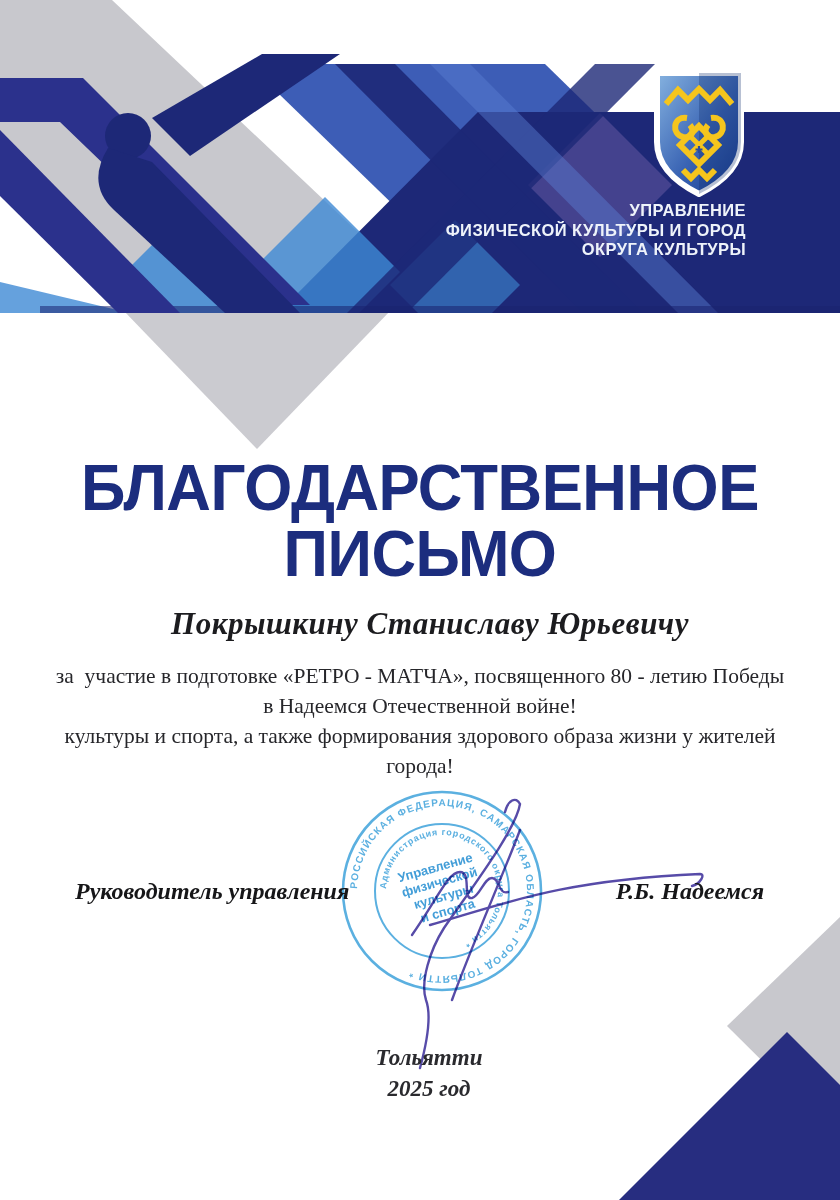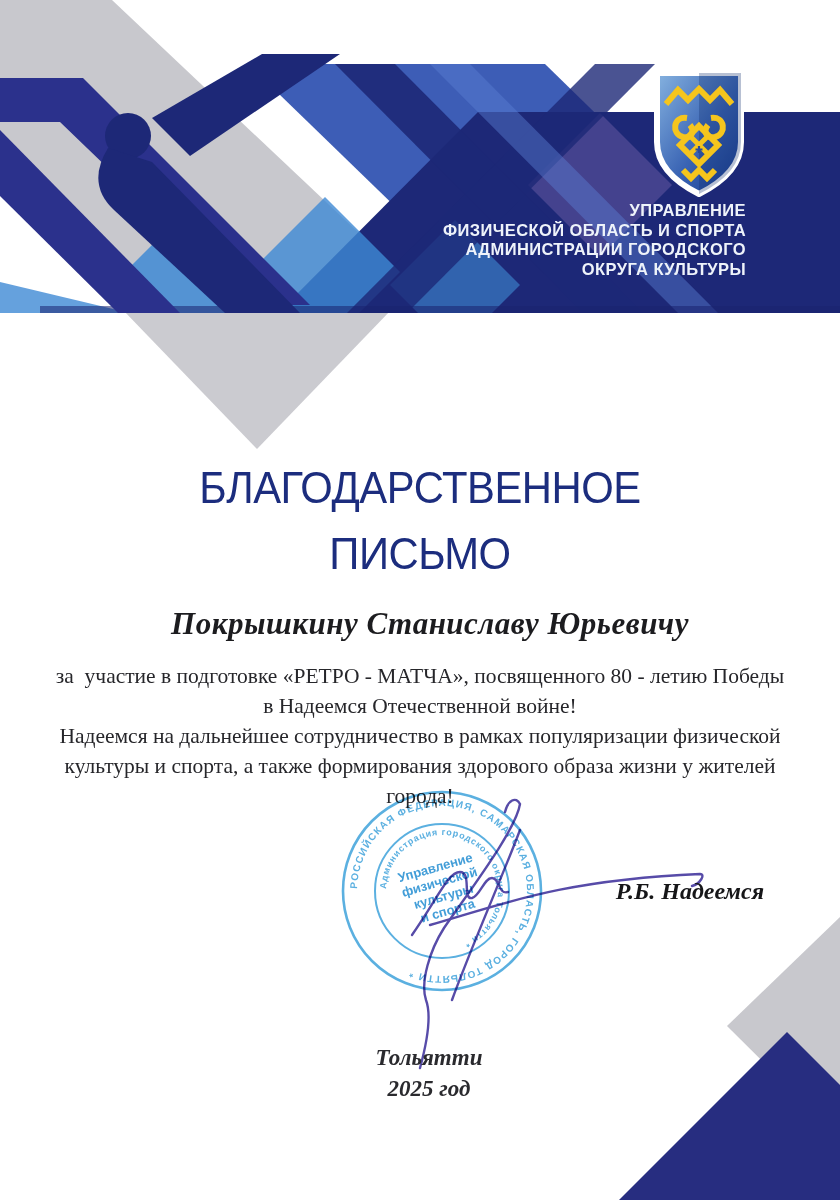--- a/index.html
+++ b/index.html
@@ -14,21 +14,21 @@
         font-family:"Liberation Serif",serif;}
   svg{display:block}
   .abs{position:absolute;}
   .header-art{left:0;top:0;}
   .corner-art{left:600px;top:900px;}
   .emblem{left:649px;top:68px;}
   .org{right:94px;top:201px;text-align:right;color:var(--header-text);
        font-family:"Liberation Sans",sans-serif;font-size:16.5px;line-height:19.5px;
        font-weight:bold;letter-spacing:.4px;}
   .title{left:0;right:0;top:455px;text-align:center;color:var(--title-navy);
-         font-family:"Liberation Sans",sans-serif;font-weight:normal;font-size:44px;
+         font-family:"Liberation Sans",sans-serif;font-weight:bold;font-size:65px;
          line-height:66px;letter-spacing:-.5px;}
   .title .tline{transform:scaleX(.95);}
   .recipient{left:0;right:0;top:606px;text-align:center;font-weight:bold;font-style:italic;
              font-size:31px;color:#1c1c1f;letter-spacing:.5px;margin-left:20px;}
   .bodytext{left:0;right:0;top:661px;text-align:center;color:var(--text-dark);
             font-size:21.5px;line-height:30px;}
   .bodyline{white-space:pre;}
   .sig-role{left:75px;top:878px;font-weight:bold;font-style:italic;font-size:24px;color:#161618;}
   .sig-name{right:76px;top:878px;font-weight:bold;font-style:italic;font-size:24px;color:#161618;}
   .footer{left:0;right:0;top:1042px;text-align:center;font-weight:bold;font-style:italic;
@@ -99,36 +99,34 @@
       <path d="M62,50 C76,48 78,66 66,69 C57,71 54,63 59,57"></path>
       <path d="M50,58 L69,77 L50,96 L31,77 Z"></path>
       <path d="M40.5,67.5 L59.5,86.5 M59.5,67.5 L40.5,86.5" stroke-width="5"></path>
       <polyline points="34,102 42,110 50,102 58,110 66,102"></polyline>
     </g>
     <path d="M50,78 v7 M46.5,81.5 h7" stroke="#2a4a9a" stroke-width="2.2"></path>
   </svg>
 
   <div class="abs org">
     <div>УПРАВЛЕНИЕ</div>
-    <div>ФИЗИЧЕСКОЙ ОБЛАСТЬ И СПОРТА</div>
-    <div>АДМИНИСТРАЦИИ ГОРОДСКОГО</div>
+    <div>ФИЗИЧЕСКОЙ КУЛЬТУРЫ И ГОРОД</div>
     <div>ОКРУГА КУЛЬТУРЫ</div>
   </div>
 
   <div class="abs title">
     <div class="tline">БЛАГОДАРСТВЕННОЕ</div>
     <div class="tline">ПИСЬМО</div>
   </div>
 
   <div class="abs recipient">Покрышкину Станиславу Юрьевичу</div>
 
   <div class="abs bodytext">
     <div class="bodyline">за  участие в подготовке «РЕТРО - МАТЧА», посвященного 80 - летию Победы</div>
     <div class="bodyline">в Надеемся Отечественной войне!</div>
-    <div class="bodyline">Надеемся на дальнейшее сотрудничество в рамках популяризации физической</div>
     <div class="bodyline">культуры и спорта, а также формирования здорового образа жизни у жителей</div>
     <div class="bodyline">города!</div>
   </div>
 
   <svg class="abs stamp" width="230" height="230" viewBox="0 0 230 230">
     <defs>
       <path id="ringO" d="M27,108 A85,85 0 1 1 197,108 A85,85 0 1 1 27,108"></path>
       <path id="ringI" d="M56,108 A56,56 0 1 1 168,108 A56,56 0 1 1 56,108"></path>
     </defs>
     <circle cx="112" cy="108" r="99" fill="none" stroke="var(--stamp-blue)" stroke-width="2.6"></circle>
@@ -149,20 +147,21 @@
 
   <svg class="abs signature" width="370" height="330" viewBox="0 0 370 330">
     <g fill="none" stroke="var(--ink)" stroke-width="2.4" stroke-linecap="round" opacity=".95">
       <path d="M155,52 C158,40 166,36 170,44 C166,70 120,130 94,168 C80,190 70,222 76,240 C82,256 76,286 70,308"></path>
       <path d="M62,175 C88,138 98,112 110,112 C122,112 112,140 122,138 C130,136 134,118 142,118 C150,118 148,135 158,132"></path>
       <path d="M80,165 C150,145 210,120 350,114 C356,114 350,124 342,126"></path>
       <path d="M170,70 C155,110 120,190 102,240"></path>
     </g>
   </svg>
 
+  <div class="abs sig-role">Руководитель управления</div>
   <div class="abs sig-name">Р.Б. Надеемся</div>
 
   <div class="abs footer">
     <div>Тольятти</div>
     <div>2025 год</div>
   </div>
 
 </div>
 
 </body></html>

